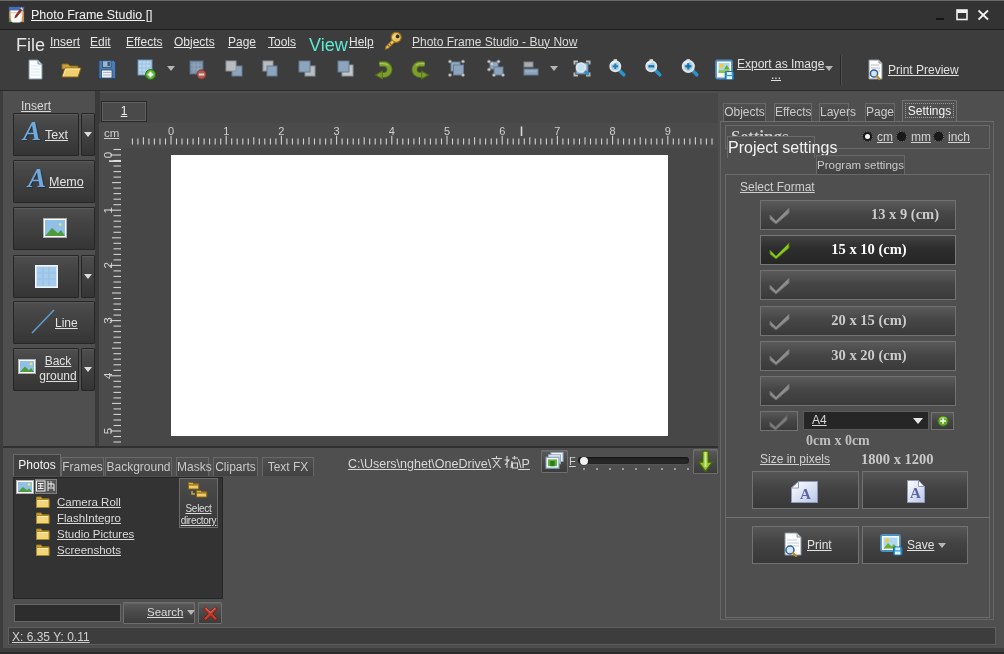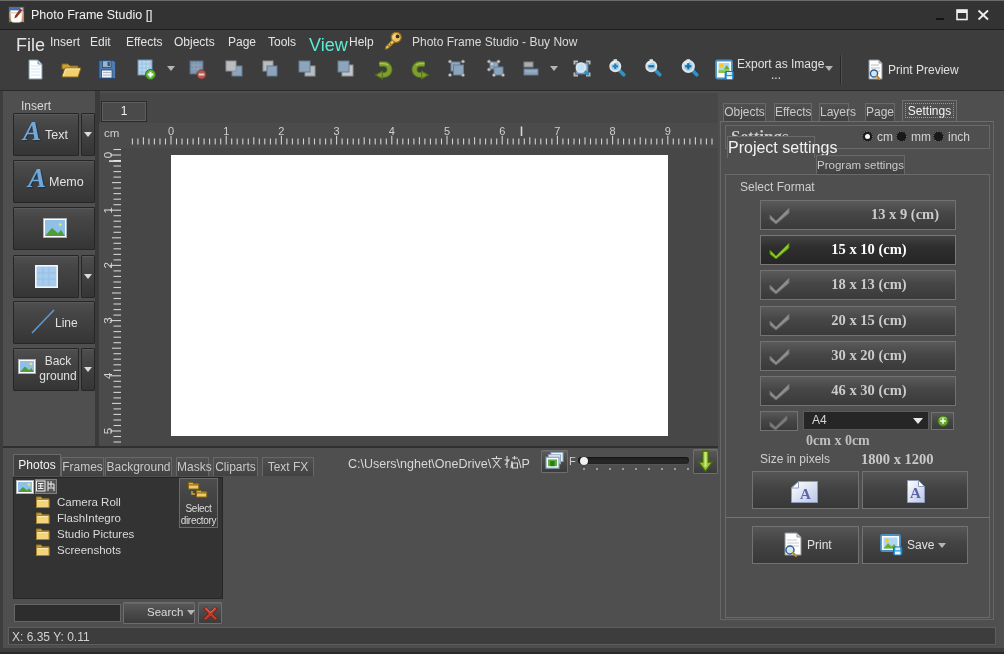--- a/index.html
+++ b/index.html
@@ -1,18 +1,18 @@
 <!DOCTYPE html>
 <html><head><meta charset="utf-8"><style>
 html,body{margin:0;padding:0;background:#3d3d3d;}
 *{box-sizing:border-box;}
 #app{position:relative;width:1004px;height:654px;overflow:hidden;background:#3d3d3d;
   font-family:"Liberation Sans",sans-serif;-webkit-font-smoothing:antialiased;}
 .abs{position:absolute;}
-.t{color:#dcdcdc;font-size:12px;white-space:nowrap;}
+.t{color:#dcdcdc;font-size:12px;white-space:nowrap;text-decoration:underline;}
 .btn{position:absolute;border:1px solid #262626;border-radius:1px;
   background:linear-gradient(180deg,#4f4f4f 0%,#464646 25%,#3c3c3c 70%,#353535 100%);
   box-shadow:inset 0 1px 0 #595959;}
 .btn2{position:absolute;border:1px solid #6e6e6e;border-radius:1px;
   background:linear-gradient(180deg,#5a5a5a 0%,#4a4a4a 45%,#3c3c3c 100%);box-shadow:inset 0 1px 0 rgba(255,255,255,.07);}
 .tab{position:absolute;border:1px solid #686868;border-bottom:none;
   background:linear-gradient(180deg,#515151,#474747 60%,#424242);color:#c9c9c9;font-size:12px;text-align:center;}
 .tabactive{background:#4f4f4f;color:#f2f2f2;}
 .serifb{font-family:"Liberation Serif",serif;font-weight:bold;}
 .ddarrow{width:0;height:0;border-left:4px solid transparent;border-right:4px solid transparent;border-top:5px solid #b5b5b5;position:absolute;}
@@ -600,36 +600,34 @@
     <div class="abs serifb" style="left:818px;top:206px;width:174px;text-align:center;font-size:14.5px;color:#cbcbcb">13 x 9 (cm)</div>
     <div class="abs" style="left:760px;top:235px;width:196px;height:30px;border:1px solid #787878;background:linear-gradient(180deg,#424242,#2e2e2e 40%,#262626)"></div>
     <svg style="position:absolute;left:768px;top:240px" width="24" height="20" viewBox="0 0 24 20">
       <path d="M2 10 L8 16 L21 3 L21 8 L8 19 L2 14 Z" fill="#8bc726" stroke="#4c7a10" stroke-width="1"></path>
     </svg>
     <div class="abs serifb" style="left:782px;top:241px;width:174px;text-align:center;font-size:14.5px;color:#fdfdfd">15 x 10 (cm)</div>
     <div class="abs" style="left:760px;top:270px;width:196px;height:30px;border:1px solid #727272;background:linear-gradient(180deg,#5a5a5a,#464646 45%,#3a3a3a)"></div>
     <svg style="position:absolute;left:768px;top:275px" width="24" height="20" viewBox="0 0 24 20">
       <path d="M2 10 L8 16 L21 3 L21 8 L8 19 L2 14 Z" fill="#8d8d8d" stroke="#6e6e6e" stroke-width="1"></path>
     </svg>
-    <div class="abs serifb" style="left:782px;top:276px;width:174px;text-align:center;font-size:14.5px;color:#cbcbcb">18 x 13 (cm)</div>
     <div class="abs" style="left:760px;top:306px;width:196px;height:30px;border:1px solid #727272;background:linear-gradient(180deg,#5a5a5a,#464646 45%,#3a3a3a)"></div>
     <svg style="position:absolute;left:768px;top:311px" width="24" height="20" viewBox="0 0 24 20">
       <path d="M2 10 L8 16 L21 3 L21 8 L8 19 L2 14 Z" fill="#8d8d8d" stroke="#6e6e6e" stroke-width="1"></path>
     </svg>
     <div class="abs serifb" style="left:782px;top:312px;width:174px;text-align:center;font-size:14.5px;color:#cbcbcb">20 x 15 (cm)</div>
     <div class="abs" style="left:760px;top:341px;width:196px;height:30px;border:1px solid #727272;background:linear-gradient(180deg,#5a5a5a,#464646 45%,#3a3a3a)"></div>
     <svg style="position:absolute;left:768px;top:346px" width="24" height="20" viewBox="0 0 24 20">
       <path d="M2 10 L8 16 L21 3 L21 8 L8 19 L2 14 Z" fill="#8d8d8d" stroke="#6e6e6e" stroke-width="1"></path>
     </svg>
     <div class="abs serifb" style="left:782px;top:347px;width:174px;text-align:center;font-size:14.5px;color:#cbcbcb">30 x 20 (cm)</div>
     <div class="abs" style="left:760px;top:376px;width:196px;height:30px;border:1px solid #727272;background:linear-gradient(180deg,#5a5a5a,#464646 45%,#3a3a3a)"></div>
     <svg style="position:absolute;left:768px;top:381px" width="24" height="20" viewBox="0 0 24 20">
       <path d="M2 10 L8 16 L21 3 L21 8 L8 19 L2 14 Z" fill="#8d8d8d" stroke="#6e6e6e" stroke-width="1"></path>
     </svg>
-    <div class="abs serifb" style="left:782px;top:382px;width:174px;text-align:center;font-size:14.5px;color:#cbcbcb">46 x 30 (cm)</div>
     <div class="abs" style="left:760px;top:411px;width:38px;height:20px;border:1px solid #727272;background:linear-gradient(180deg,#585858,#454545 50%,#3a3a3a)"></div>
     <svg style="position:absolute;left:768px;top:413px" width="22" height="17" viewBox="0 0 22 17">
       <path d="M2 9 L7.5 14 L19 2.5 L19 7 L7.5 17 L2 13 Z" fill="#7c7c7c" stroke="#666" stroke-width="1"></path>
     </svg>
     <div class="abs" style="left:803px;top:411px;width:126px;height:19px;background:#262626;border:1px solid #5a5a5a"></div>
     <div class="abs t" style="left:812px;top:413px;color:#d6d6d6">A4</div>
     <div class="ddarrow" style="left:913px;top:418px;border-top-color:#e8e8e8;border-left-width:5px;border-right-width:5px;border-top-width:6px"></div>
     <div class="abs" style="left:931px;top:412px;width:23px;height:18px;border:1px solid #727272;background:linear-gradient(180deg,#585858,#454545 50%,#3a3a3a)"></div>
     <svg style="position:absolute;left:936px;top:414px" width="14" height="14" viewBox="0 0 14 14">
       <circle cx="7" cy="7" r="5.2" fill="#67a82c" stroke="#3a6a12" stroke-width="1"></circle>

